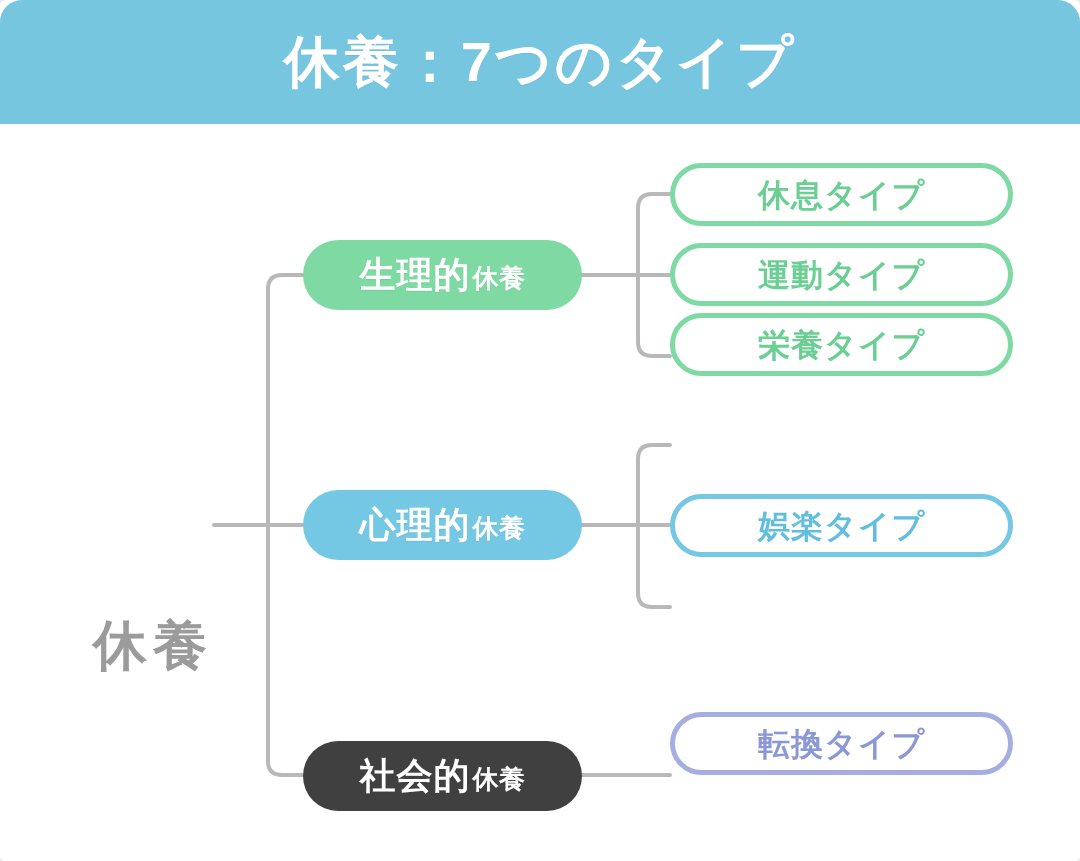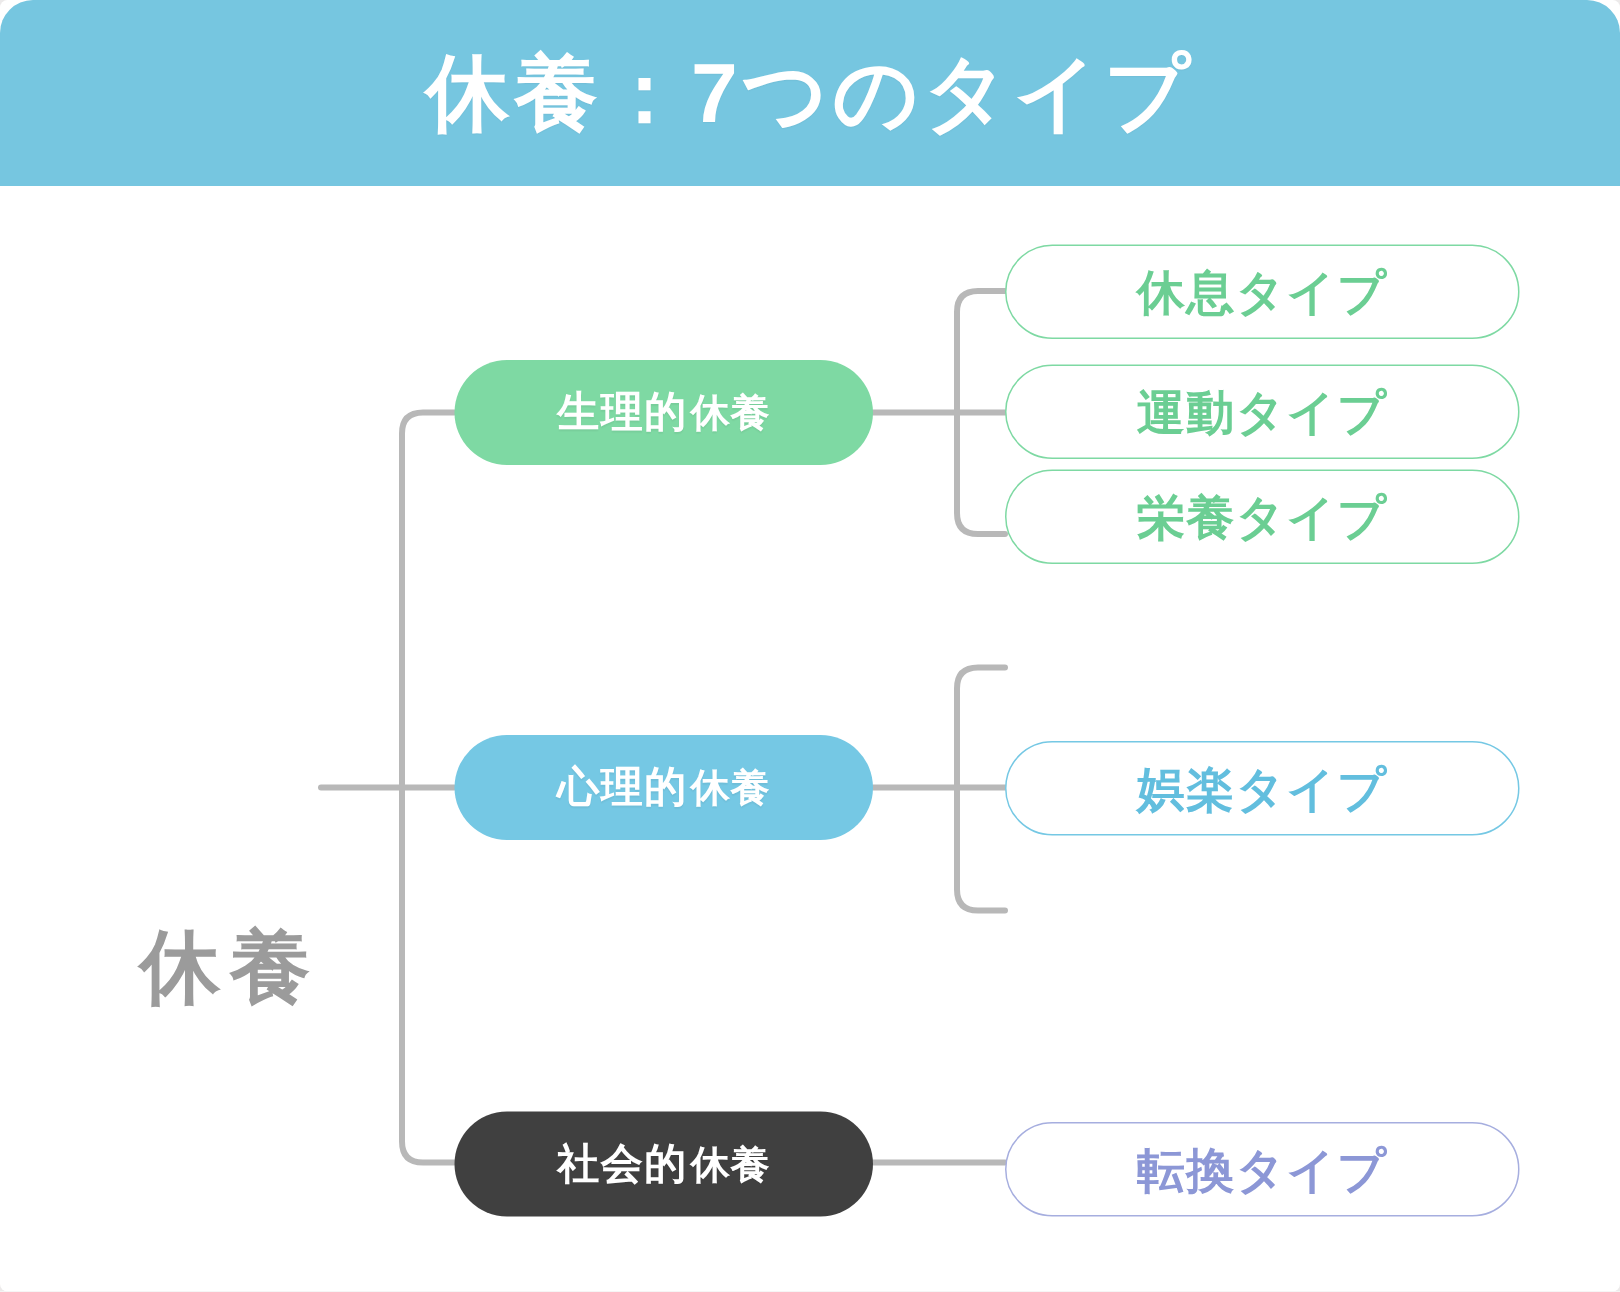--- a/index.html
+++ b/index.html
@@ -97,21 +97,21 @@
   }
   .cat-text {
     color: #ffffff;
     line-height: 1;
     white-space: nowrap;
     display: flex;
     align-items: baseline;
     text-shadow: 0 1px 1px rgba(0,0,0,0.05);
   }
   .cat-main {
-    font-size: 28px;
+    font-size: 36px;
     font-weight: 700;
     letter-spacing: 1px;
   }
   .cat-sub {
     font-size: 26px;
     font-weight: 700;
     letter-spacing: 0.5px;
     margin-left: 2px;
   }
   .cat-physio { background: #7ED9A3; top: 116px; }
@@ -119,21 +119,21 @@
   .cat-social { background: #404040; top: 617px; }
 
   
   .leaf-node {
     position: absolute;
     left: 670px;
     width: 343px;
     height: 63px;
     border-radius: 32px;
     background: #ffffff;
-    border: 1px solid #c4b5fd;
+    border: 5px solid #c4b5fd;
     display: flex;
     align-items: center;
     justify-content: center;
     box-sizing: border-box;
   }
   .leaf-text {
     font-size: 32px;
     font-weight: 700;
     letter-spacing: 1px;
     line-height: 1;
@@ -145,21 +145,21 @@
   .leaf-blue .leaf-text { color: #62BEDE; }
   .leaf-purple { border-color: #A6AEDF; }
   .leaf-purple .leaf-text { color: #8C97D6; }
 
   .leaf-0 { top: 39px; }
   .leaf-1 { top: 119px; justify-content: center; }
   .leaf-2 { top: 189px; }
   .leaf-3 { top: 290px; }
   .leaf-4 { top: 370px; }
   .leaf-5 { top: 451px; }
-  .leaf-6 { top: 624px; }
+  .leaf-6 { top: 588px; }
 </style>
 </head>
 <body>
 
 <div id="card">
 
   <div id="header">
     <div id="header-title">休養：7つのタイプ</div>
   </div>
 

